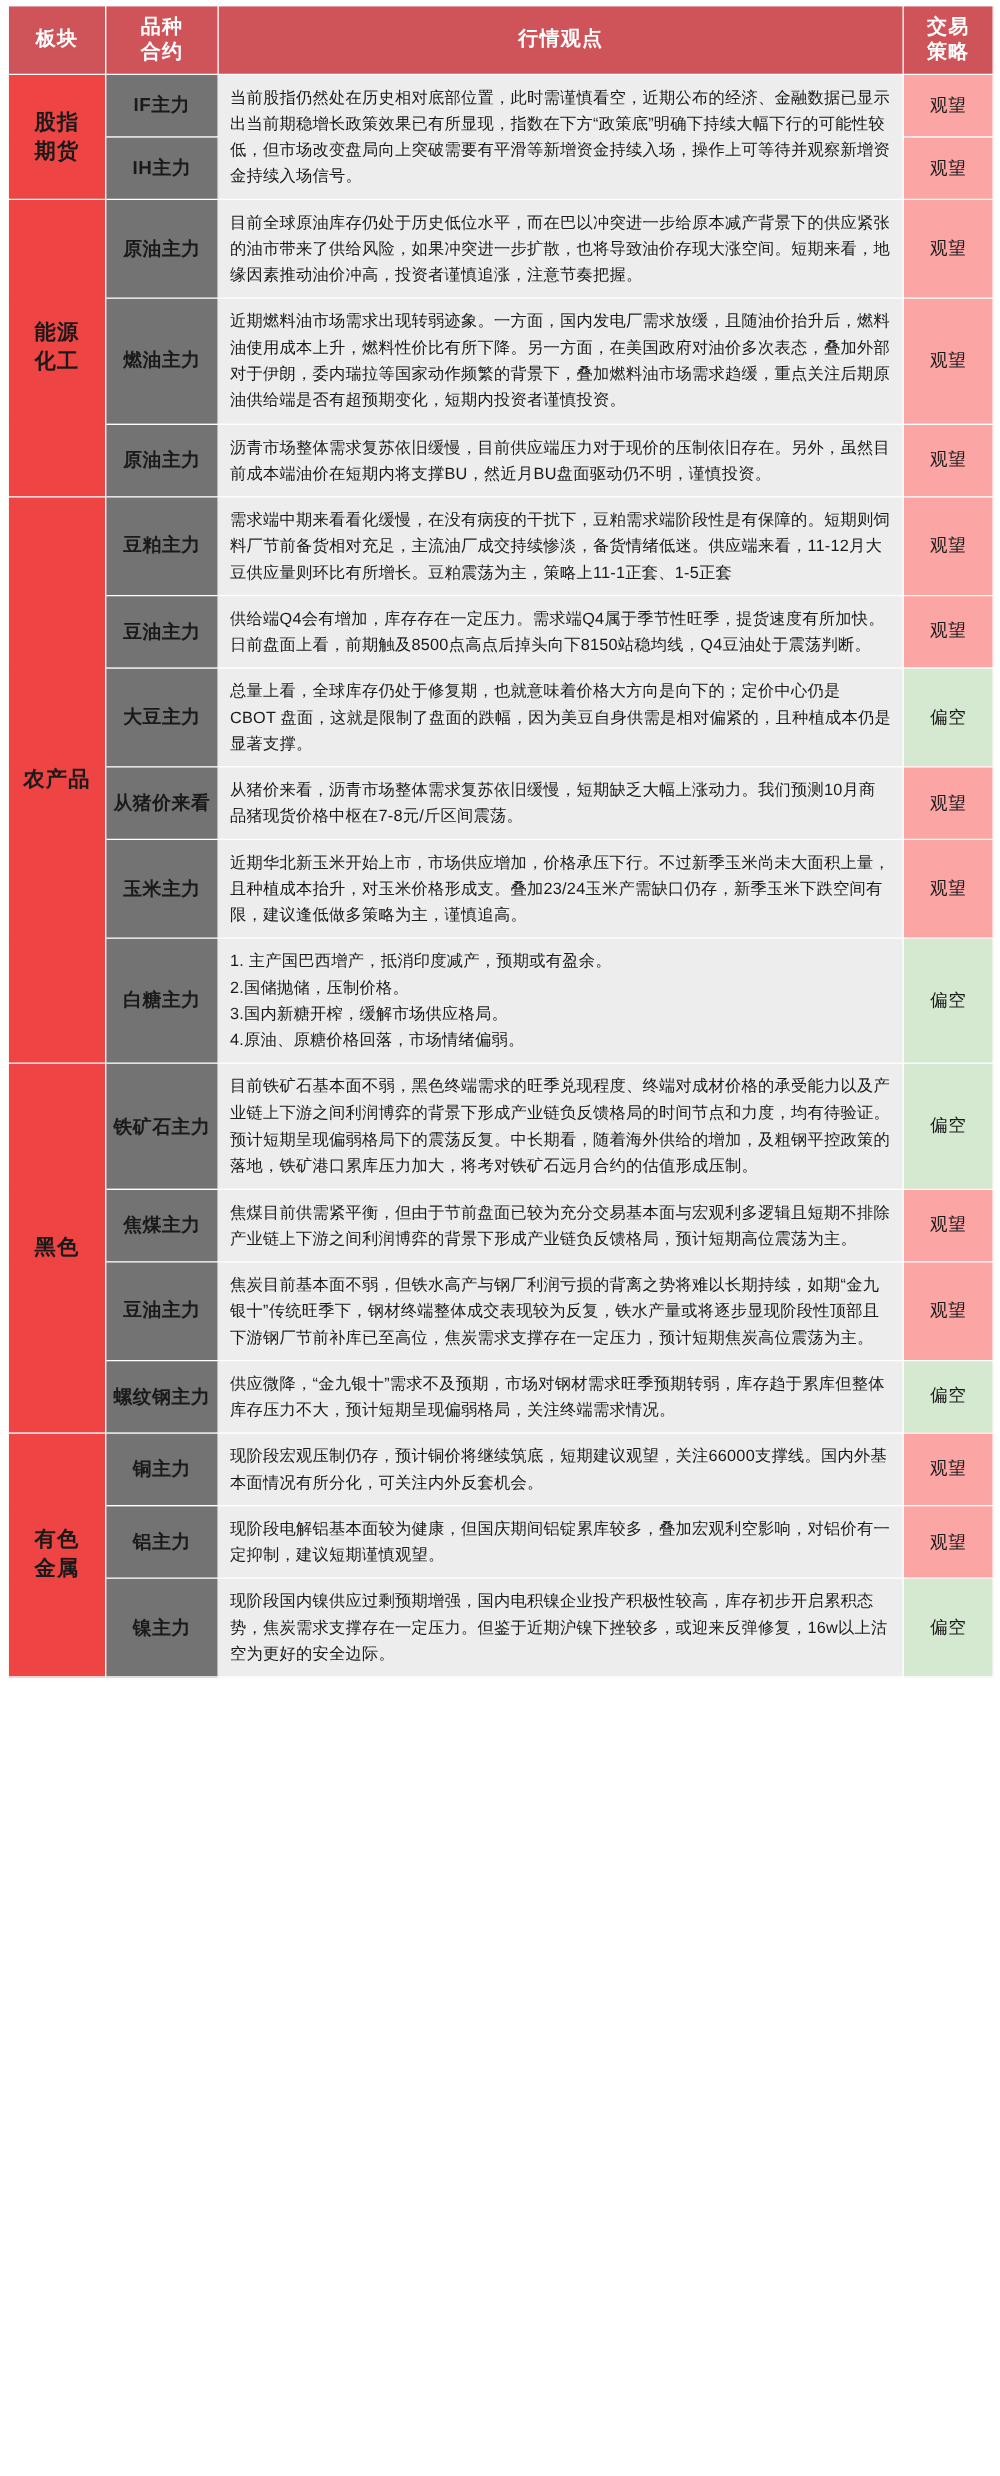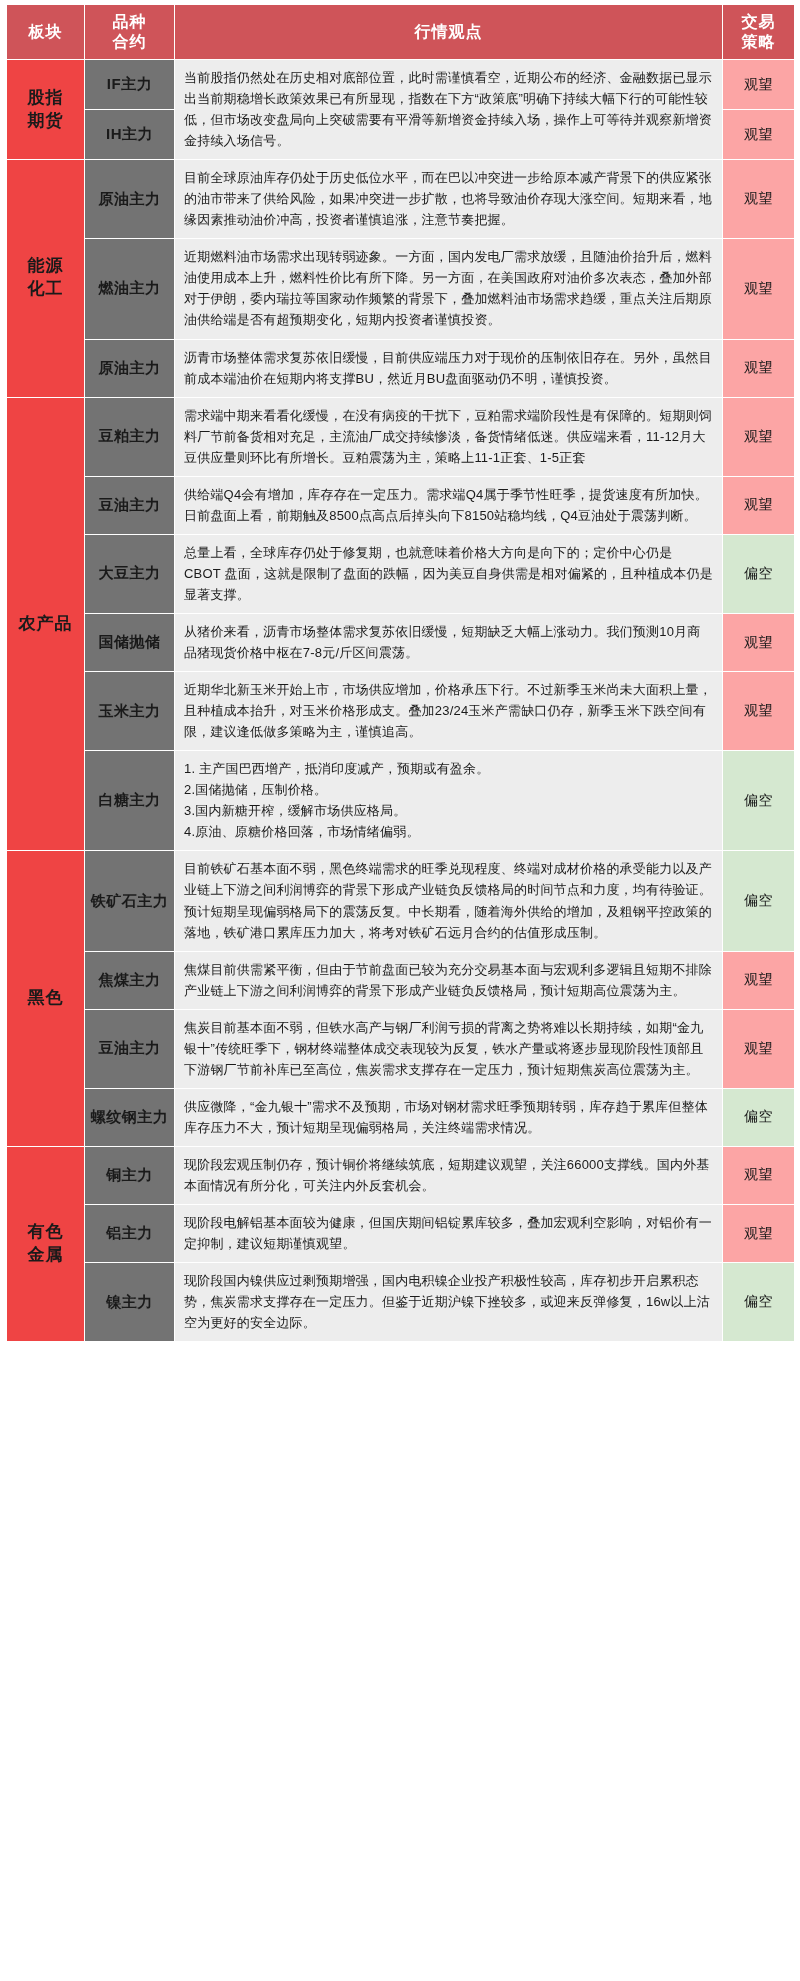--- a/index.html
+++ b/index.html
@@ -142,21 +142,21 @@
           <td class="contract">豆油主力</td>
           <td class="view nowrap-cell">供给端Q4会有增加，库存存在一定压力。需求端Q4属于季节性旺季，提货速度有所加快。日前盘面上看，前期触及8500点高点后掉头向下8150站稳均线，Q4豆油处于震荡判断。</td>
           <td class="strategy">观望</td>
         </tr>
         <tr>
           <td class="contract">大豆主力</td>
           <td class="view nowrap-cell">总量上看，全球库存仍处于修复期，也就意味着价格大方向是向下的；定价中心仍是 CBOT 盘面，这就是限制了盘面的跌幅，因为美豆自身供需是相对偏紧的，且种植成本仍是显著支撑。</td>
           <td class="strategy bearish">偏空</td>
         </tr>
         <tr>
-          <td class="contract">国储抛储</td>
+          <td class="contract">从猪价来看</td>
           <td class="view nowrap-cell">从猪价来看，沥青市场整体需求复苏依旧缓慢，短期缺乏大幅上涨动力。我们预测10月商品猪现货价格中枢在7-8元/斤区间震荡。</td>
           <td class="strategy">观望</td>
         </tr>
         <tr>
           <td class="contract">玉米主力</td>
           <td class="view nowrap-cell">近期华北新玉米开始上市，市场供应增加，价格承压下行。不过新季玉米尚未大面积上量，且种植成本抬升，对玉米价格形成支。叠加23/24玉米产需缺口仍存，新季玉米下跌空间有限，建议逢低做多策略为主，谨慎追高。</td>
           <td class="strategy">观望</td>
         </tr>
         <tr>
           <td class="contract">白糖主力</td>

